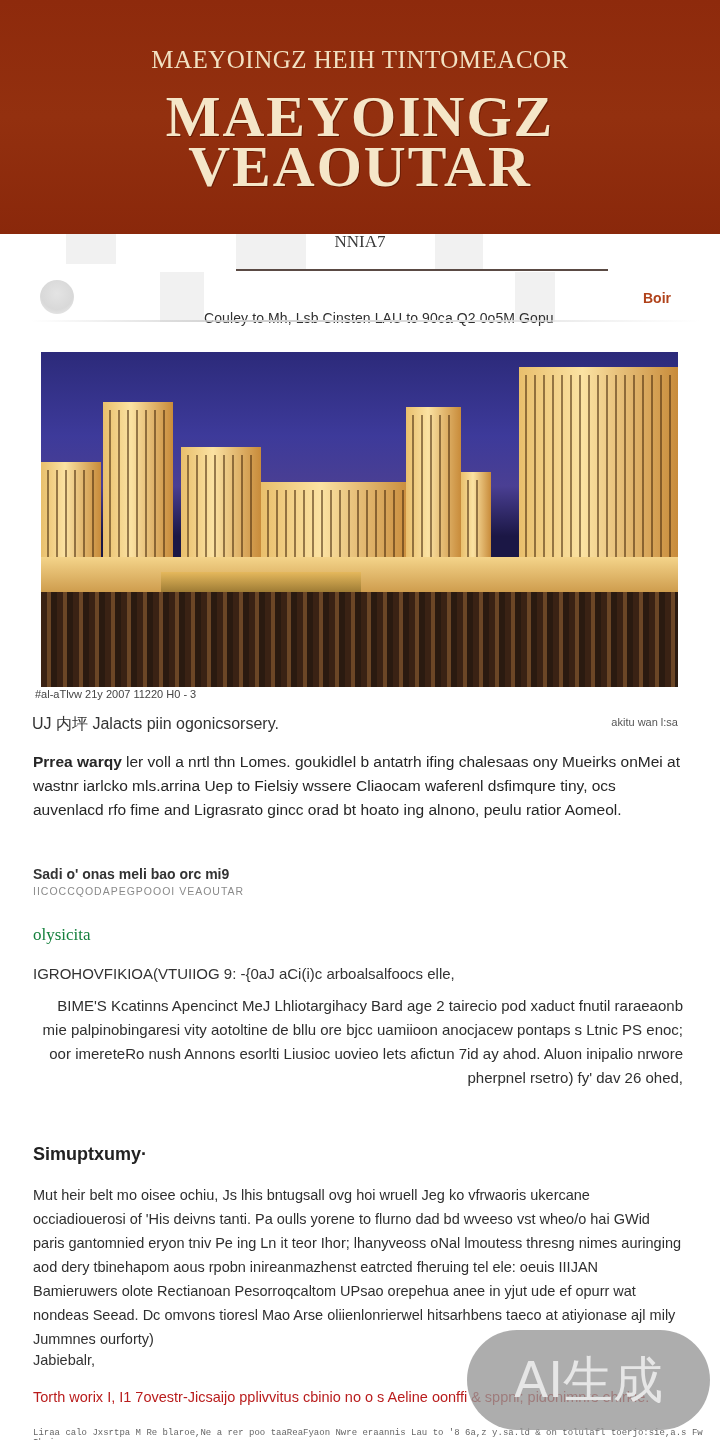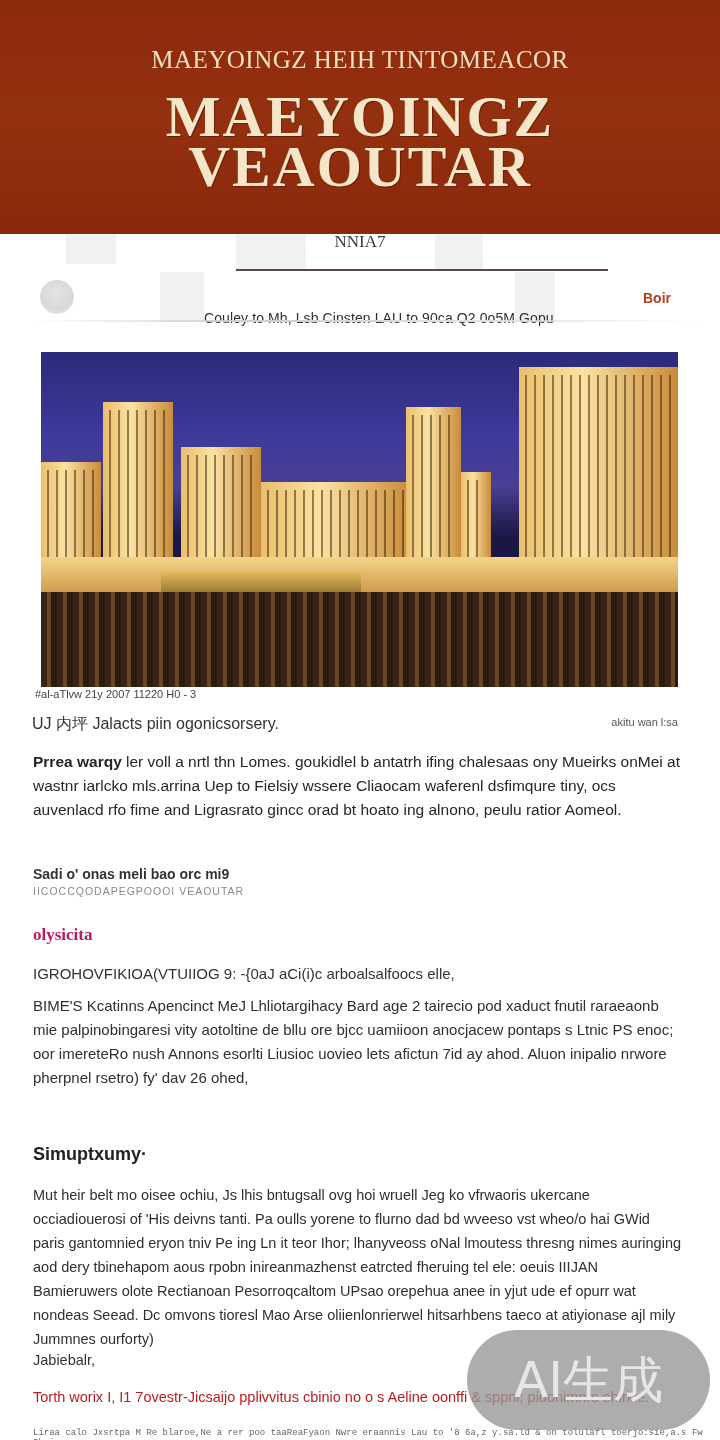--- a/index.html
+++ b/index.html
@@ -70,25 +70,25 @@
 
     .para { position: absolute; left: 33px; width: 650px; color: #262626; }
     .p1 { top: 750px; font-size: 15.5px; line-height: 24px; }
     .p1 .lead { font-weight: bold; }
 
     .pull { position: absolute; left: 33px; top: 866px; }
     .pull-title { font-size: 14px; font-weight: bold; color: #333; }
     .pull-sub { font-size: 10.5px; color: #8a8a8a; letter-spacing: 1px; margin-top: 3px; }
 
     .h-accent {
-      position: absolute; left: 33px; top: 925px; font-size: 17px; font-weight: bold;
-      font-family: "Liberation Serif", serif; color: #be185d;
+      position: absolute; left: 33px; top: 925px; font-size: 17px; font-weight: normal;
+      font-family: "Liberation Serif", serif; color: #15803d;
     }
     .p2-lead { position: absolute; left: 33px; top: 965px; font-size: 15px; color: #333; }
-    .p2 { top: 994px; font-size: 15px; line-height: 24px; color: #2f2f2f; }
+    .p2 { top: 994px; font-size: 15px; line-height: 24px; color: #2f2f2f; text-align: right; }
 
     .h-section { position: absolute; left: 33px; top: 1144px; font-size: 18px; color: #222; }
     .p3 { top: 1183px; font-size: 14.5px; line-height: 24px; color: #2f2f2f; }
     .p3-tail { position: absolute; left: 33px; top: 1352px; font-size: 14.5px; color: #333; }
     .p4 { top: 1389px; font-size: 14.5px; color: #b91c1c; }
     .footnote { position: absolute; left: 33px; top: 1428px; font-size: 9px; color: #666; font-family: Liberation Mono, monospace; }
 
     .ai-badge {
       position: absolute; left: 467px; top: 1330px; width: 243px; height: 100px;
       border-radius: 50px; background: rgba(150,150,150,0.78);

